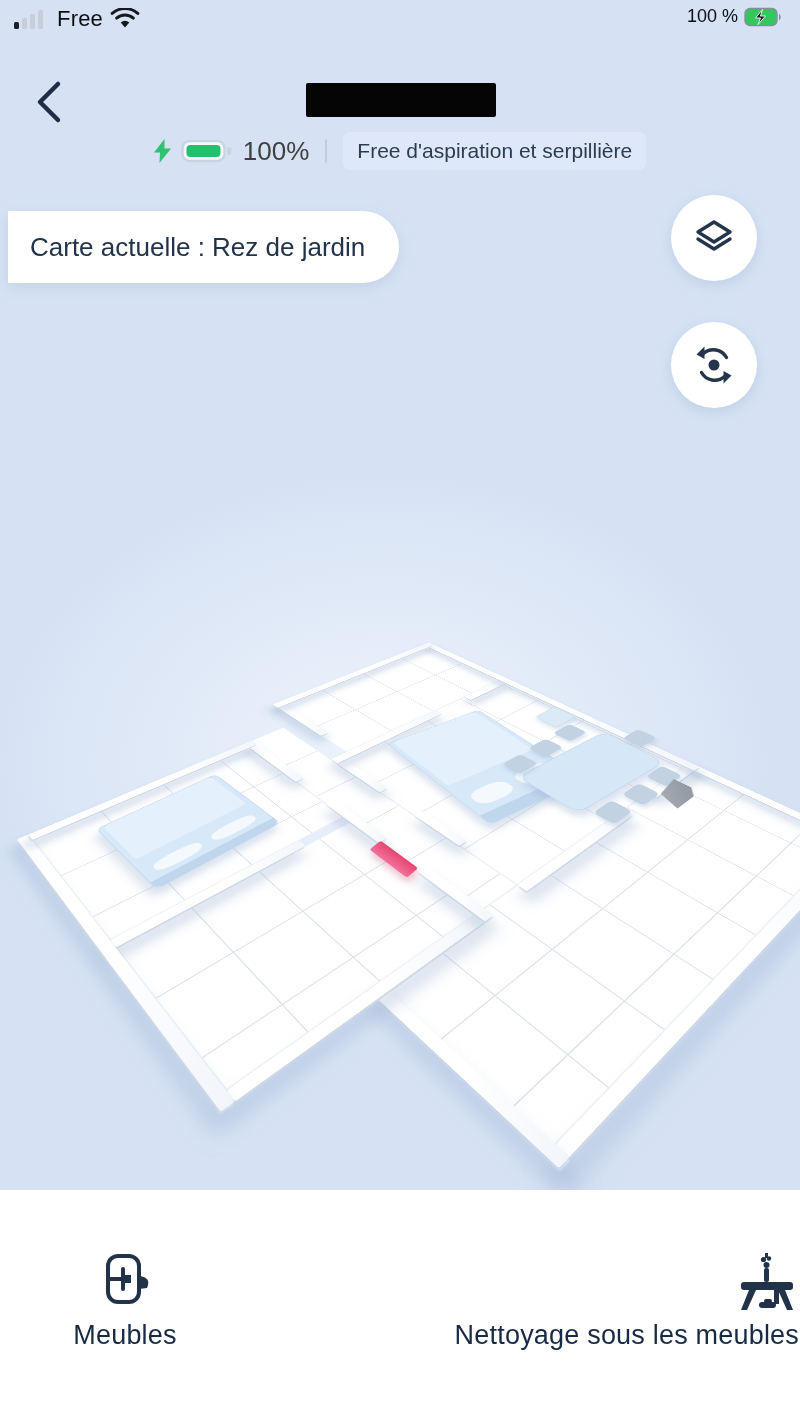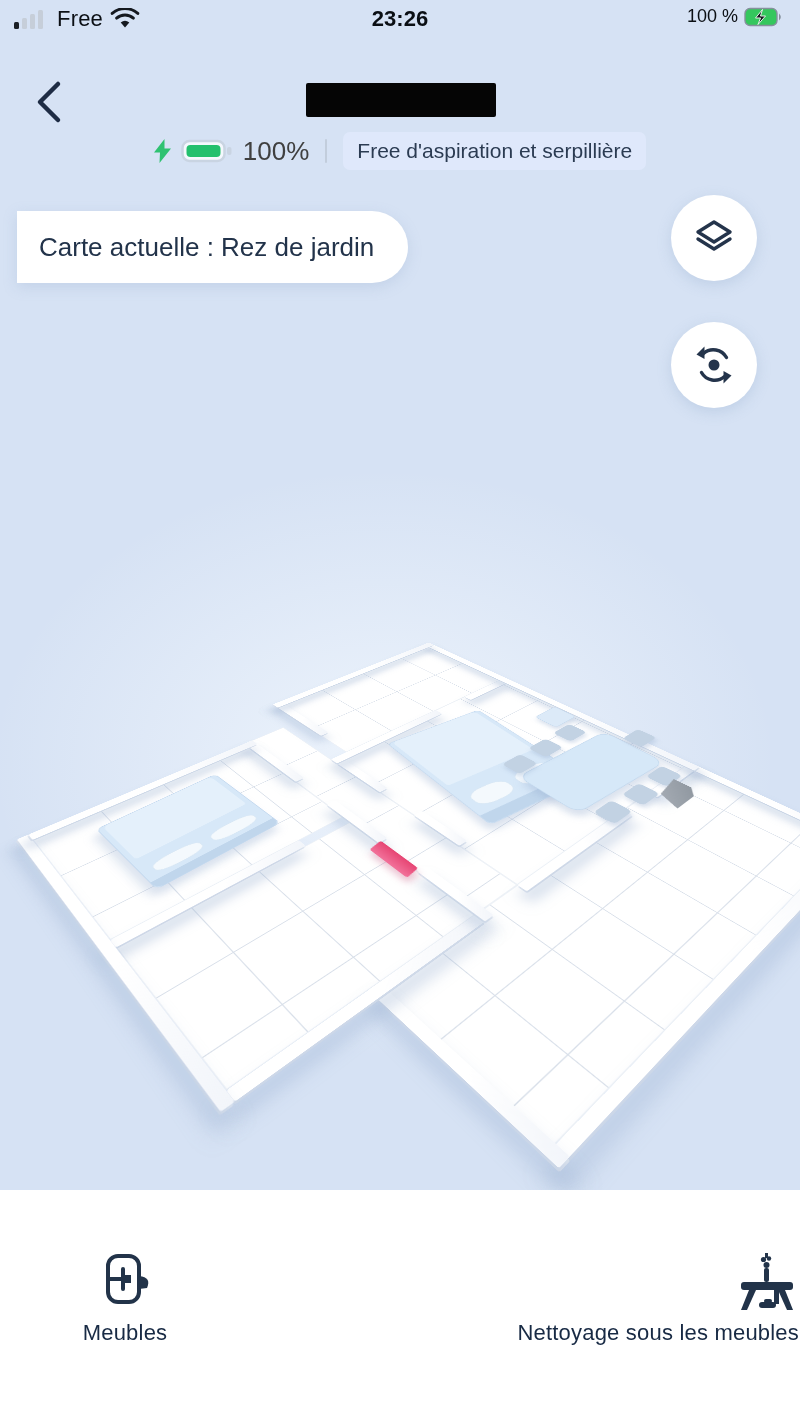--- a/index.html
+++ b/index.html
@@ -20,21 +20,21 @@
   .back-btn{position:absolute;left:28px;top:80px;width:42px;height:46px;background:none;border:none;padding:0;cursor:pointer;}
   .redacted{position:absolute;left:306px;top:83px;width:190px;height:34px;background:#050505;border-radius:2px;}
   .device-row{position:absolute;left:0;top:128px;width:100%;height:46px;display:flex;align-items:center;justify-content:center;gap:10px;}
   .batt-pct{font-size:26px;color:#404040;}
   .row-divider{width:2px;height:24px;background:#c2cddc;border-radius:1px;margin:0 6px;}
   .mode-badge{background:#dfe8fb;border-radius:7px;padding:7px 14px;font-size:21px;color:#2b3b52;}
 
   
   .map-area{position:absolute;left:0;top:174px;width:800px;height:1016px;overflow:hidden;
             background:radial-gradient(ellipse 560px 420px at 48% 58%, rgba(240,246,253,.9) 0%, rgba(240,246,253,0) 70%),#d6e2f4;}
-  .map-pill{position:absolute;left:17px;top:37px;height:72px;background:#ffffff;border-radius:0 36px 36px 0;
+  .map-pill{position:absolute;left:8px;top:37px;height:72px;background:#ffffff;border-radius:0 36px 36px 0;
             display:flex;align-items:center;padding:0 34px 0 22px;font-size:26px;color:#22334a;
             box-shadow:0 4px 14px rgba(140,165,200,.25);z-index:5;}
   .circle-btn{position:absolute;left:671px;width:86px;height:86px;border-radius:50%;background:#ffffff;border:none;
               box-shadow:0 4px 14px rgba(140,165,200,.30);display:flex;align-items:center;justify-content:center;cursor:pointer;z-index:5;}
   #btn-layers{top:21px;}
   #btn-rotate{top:148px;}
 
   
   .map-stage{position:absolute;left:400px;top:640px;width:0;height:0;}
   .plan{position:absolute;left:-320px;top:-288px;width:640px;height:640px;
@@ -59,21 +59,21 @@
   .dock{width:48px;height:34px;background:linear-gradient(135deg,#a9afb7,#8d959e);
         clip-path:polygon(0 100%,22% 18%,100% 0,100% 68%,72% 100%);}
   .pink-door{width:18px;height:58px;background:linear-gradient(90deg,#f2719a,#e64573);border-radius:3px;
              transform:skewY(-10deg);box-shadow:-5px 6px 8px rgba(200,90,130,.35);}
 
   
   .bottom-nav{position:absolute;left:0;top:1190px;width:800px;height:232px;background:#ffffff;}
   .nav-item{position:absolute;top:58px;display:flex;flex-direction:column;align-items:center;gap:8px;cursor:pointer;background:none;border:none;padding:0;}
   #nav-meubles{left:35px;width:180px;}
   #nav-nettoyage{left:259px;width:540px;align-items:flex-end;}
-  .nav-label{font-size:22px;color:#182a44;letter-spacing:.2px;white-space:nowrap;}
+  .nav-label{font-size:27px;color:#182a44;letter-spacing:.2px;white-space:nowrap;}
 </style>
 </head>
 <body>
 
 <div class="screen">
 
   <div class="status-bar">
     <div class="sb-left">
       <svg width="36" height="22" viewBox="0 0 36 22">
         <rect x="0" y="14" width="5" height="7" rx="1.5" fill="#1b1f26"></rect>
@@ -81,21 +81,20 @@
         <rect x="16" y="6" width="5" height="15" rx="1.5" fill="#c6ced9"></rect>
         <rect x="24" y="2" width="5" height="19" rx="1.5" fill="#c6ced9"></rect>
       </svg>
       <span class="sb-carrier">Free</span>
       <svg width="30" height="22" viewBox="0 0 30 22">
         <path d="M15 19.5 L10.7 14.4 a6.8 6.8 0 0 1 8.6 0 Z" fill="#15191f"></path>
         <path d="M6.6 10.1 a12.6 12.6 0 0 1 16.8 0" stroke="#15191f" stroke-width="3" fill="none" stroke-linecap="round"></path>
         <path d="M2.2 5.4 a19.5 19.5 0 0 1 25.6 0" stroke="#15191f" stroke-width="3" fill="none" stroke-linecap="round"></path>
       </svg>
     </div>
-    <div class="sb-time">23:26</div>
     <div class="sb-right">
       <span class="sb-batt-label">100 %</span>
       <svg width="40" height="20" viewBox="0 0 40 20">
         <rect x="1" y="1.5" width="32" height="17" rx="5" fill="#34c75d" stroke="#85909c" stroke-width="1.4"></rect>
         <path d="M35 6.5 q3.6 3.5 0 7 Z" fill="#85909c"></path>
         <path d="M18.5 2.5 L11.5 11 h5 l-2.5 6.5 L21.5 9 h-5 Z" fill="#10141a" stroke="#e8f6ec" stroke-width="1"></path>
       </svg>
     </div>
   </div>
 

